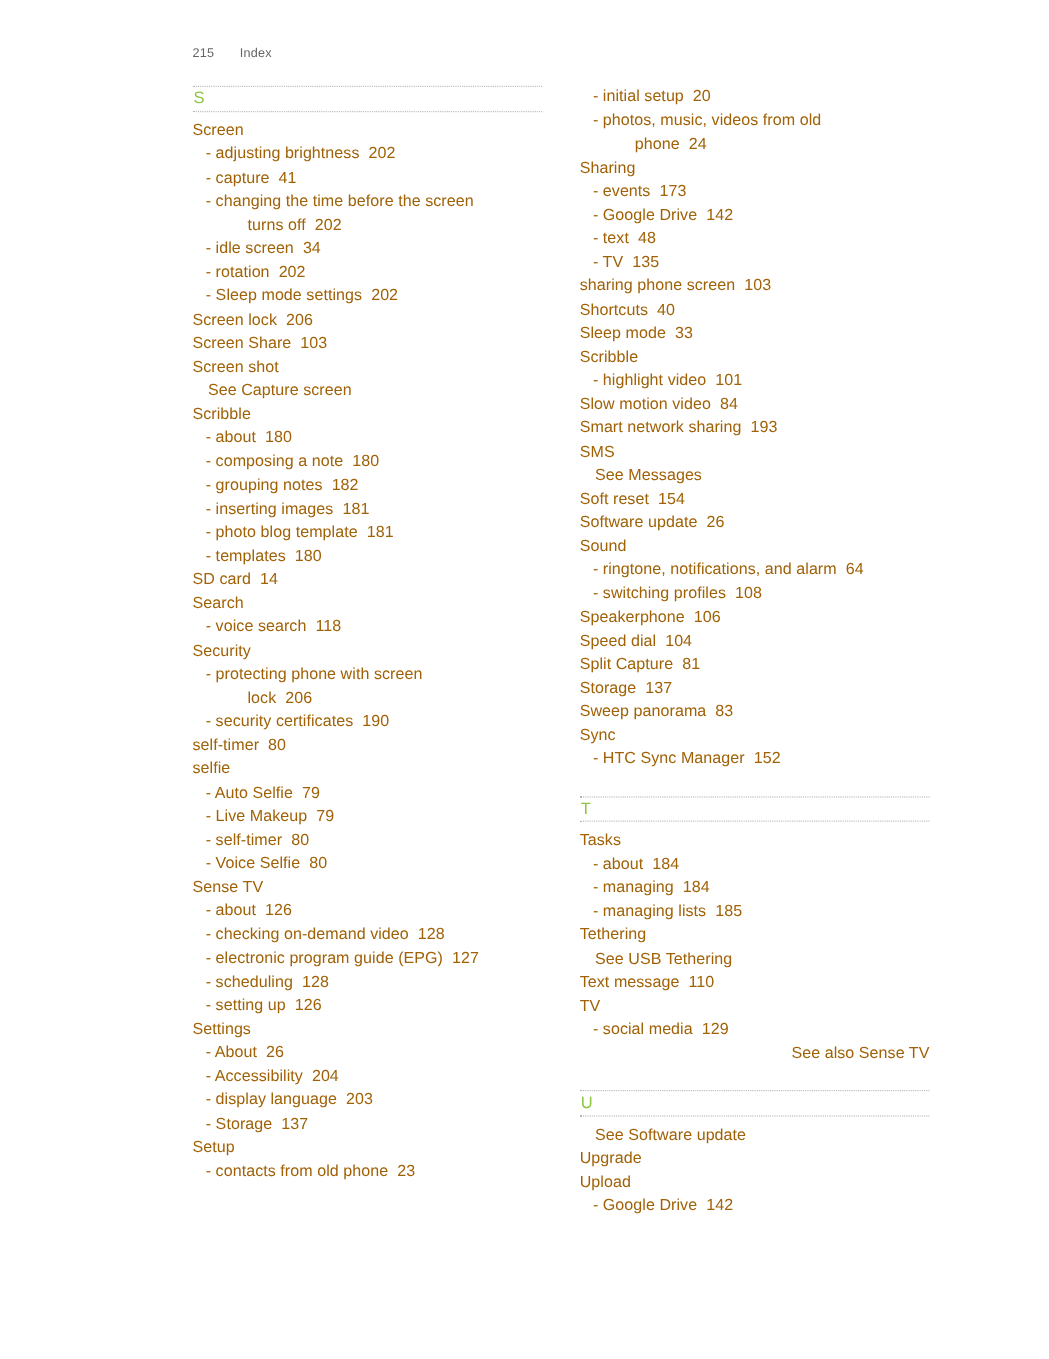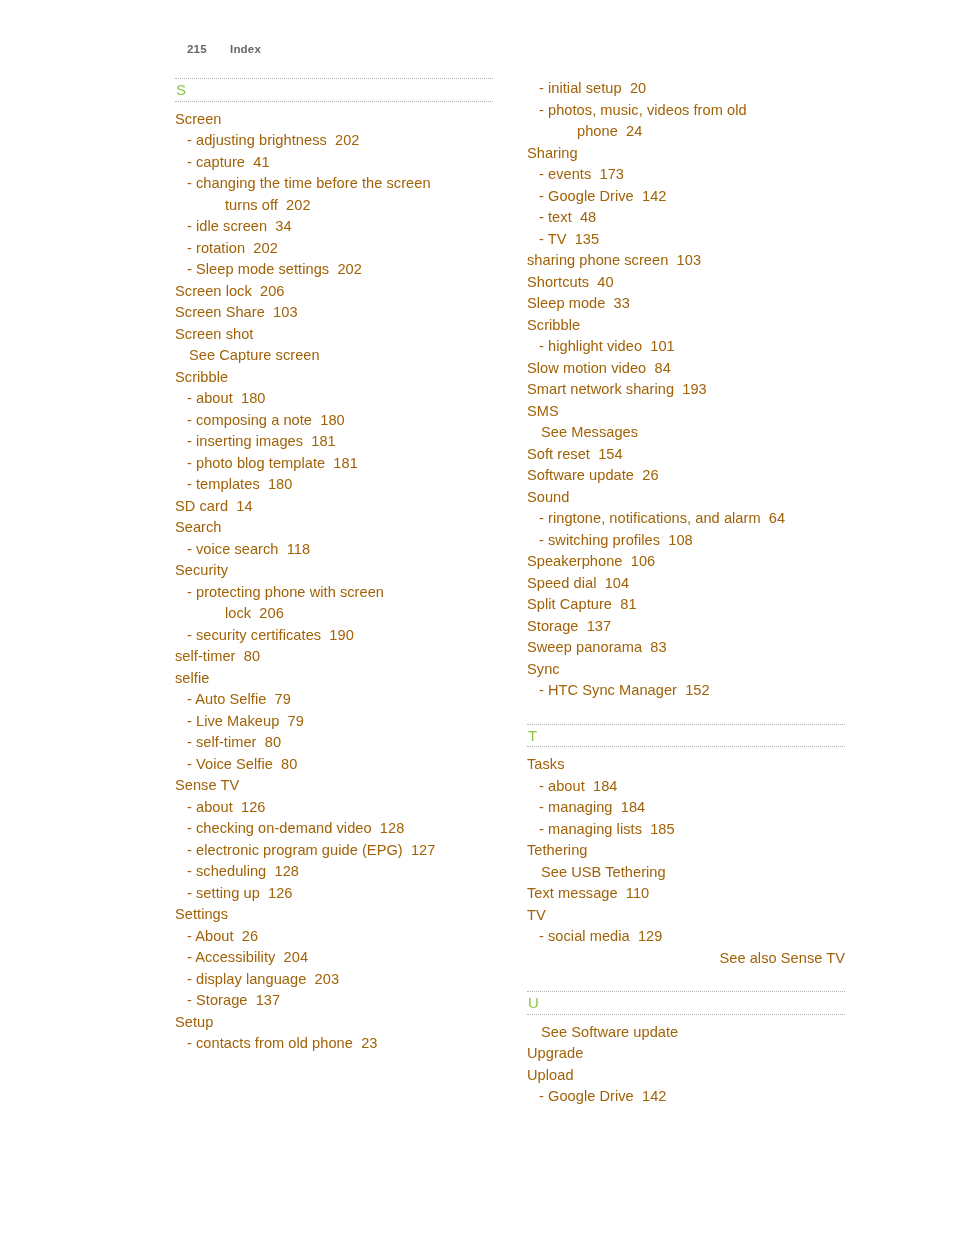--- a/index.html
+++ b/index.html
@@ -26,22 +26,21 @@
   
   .running-head {
     position: absolute;
     left: 175px;
     top: 43px;
     display: flex;
     align-items: baseline;
     font-size: 11.5px;
     letter-spacing: 0.2px;
     color: #666666;
-    font-weight: 700;
-    margin-left: 12px;
+    font-weight: 400;
   }
   .running-head .folio {
     width: 43px;
   }
   .running-head .head-label {
     white-space: nowrap;
   }
 
   
   .columns {
@@ -127,20 +126,21 @@
           <div class="entry lvl1">- idle screen  34</div>
           <div class="entry lvl1">- rotation  202</div>
           <div class="entry lvl1">- Sleep mode settings  202</div>
           <div class="entry lvl0">Screen lock  206</div>
           <div class="entry lvl0">Screen Share  103</div>
           <div class="entry lvl0">Screen shot</div>
           <div class="entry lvlsee">See Capture screen</div>
           <div class="entry lvl0">Scribble</div>
           <div class="entry lvl1">- about  180</div>
           <div class="entry lvl1">- composing a note  180</div>
+          <div class="entry lvl1">- grouping notes  182</div>
           <div class="entry lvl1">- inserting images  181</div>
           <div class="entry lvl1">- photo blog template  181</div>
           <div class="entry lvl1">- templates  180</div>
           <div class="entry lvl0">SD card  14</div>
           <div class="entry lvl0">Search</div>
           <div class="entry lvl1">- voice search  118</div>
           <div class="entry lvl0">Security</div>
           <div class="entry lvl1">- protecting phone with screen</div>
           <div class="entry lvl2">lock  206</div>
           <div class="entry lvl1">- security certificates  190</div>

